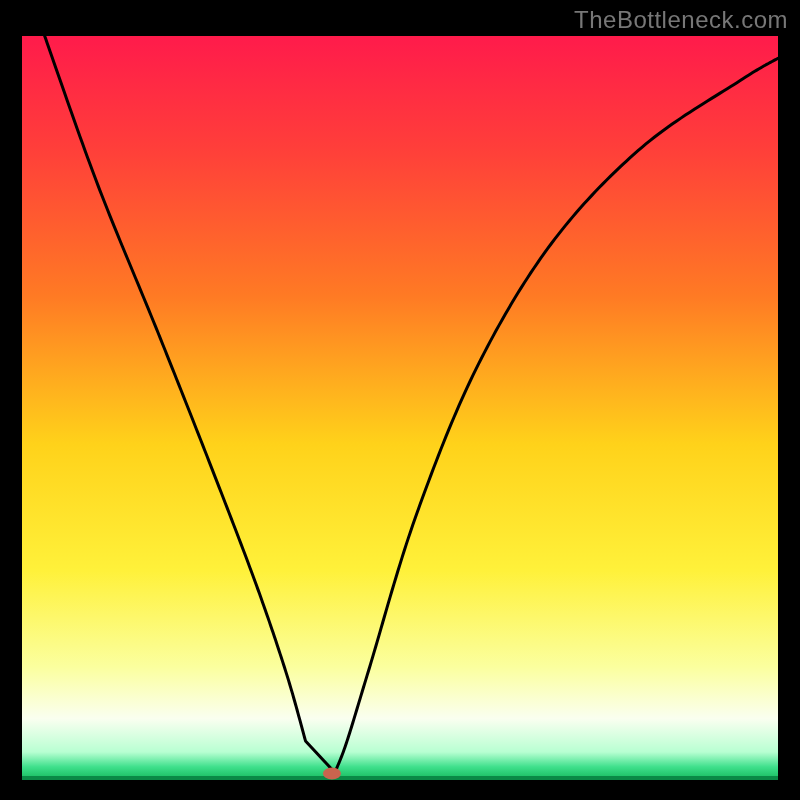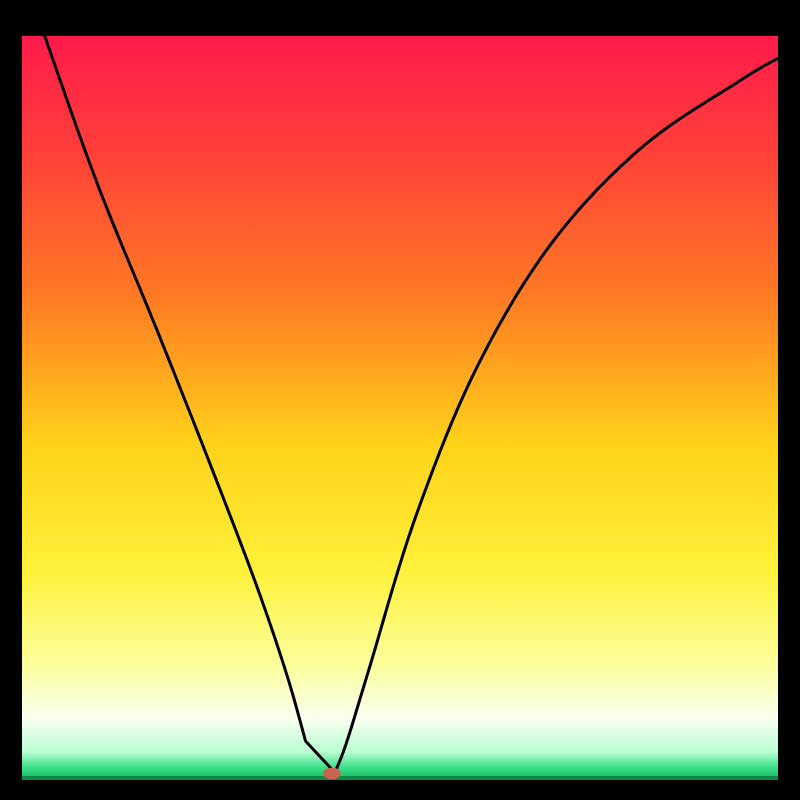--- a/index.html
+++ b/index.html
@@ -30,20 +30,21 @@
   svg.chart {
     position: absolute;
     top: 0;
     left: 0;
   }
 </style>
 </head>
 <body>
 
 <div class="frame">
+  <div class="watermark">TheBottleneck.com</div>
 
   <svg class="chart" width="800" height="800" viewBox="0 0 800 800">
     <defs>
       <linearGradient id="bg-grad" x1="0" y1="0" x2="0" y2="1">
           <stop offset="0%" stop-color="#ff1b4b"></stop>
           <stop offset="15%" stop-color="#ff3e3a"></stop>
           <stop offset="35%" stop-color="#ff7a24"></stop>
           <stop offset="55.00000000000001%" stop-color="#ffd21a"></stop>
           <stop offset="72%" stop-color="#fff13a"></stop>
           <stop offset="85%" stop-color="#fbff9e"></stop>

